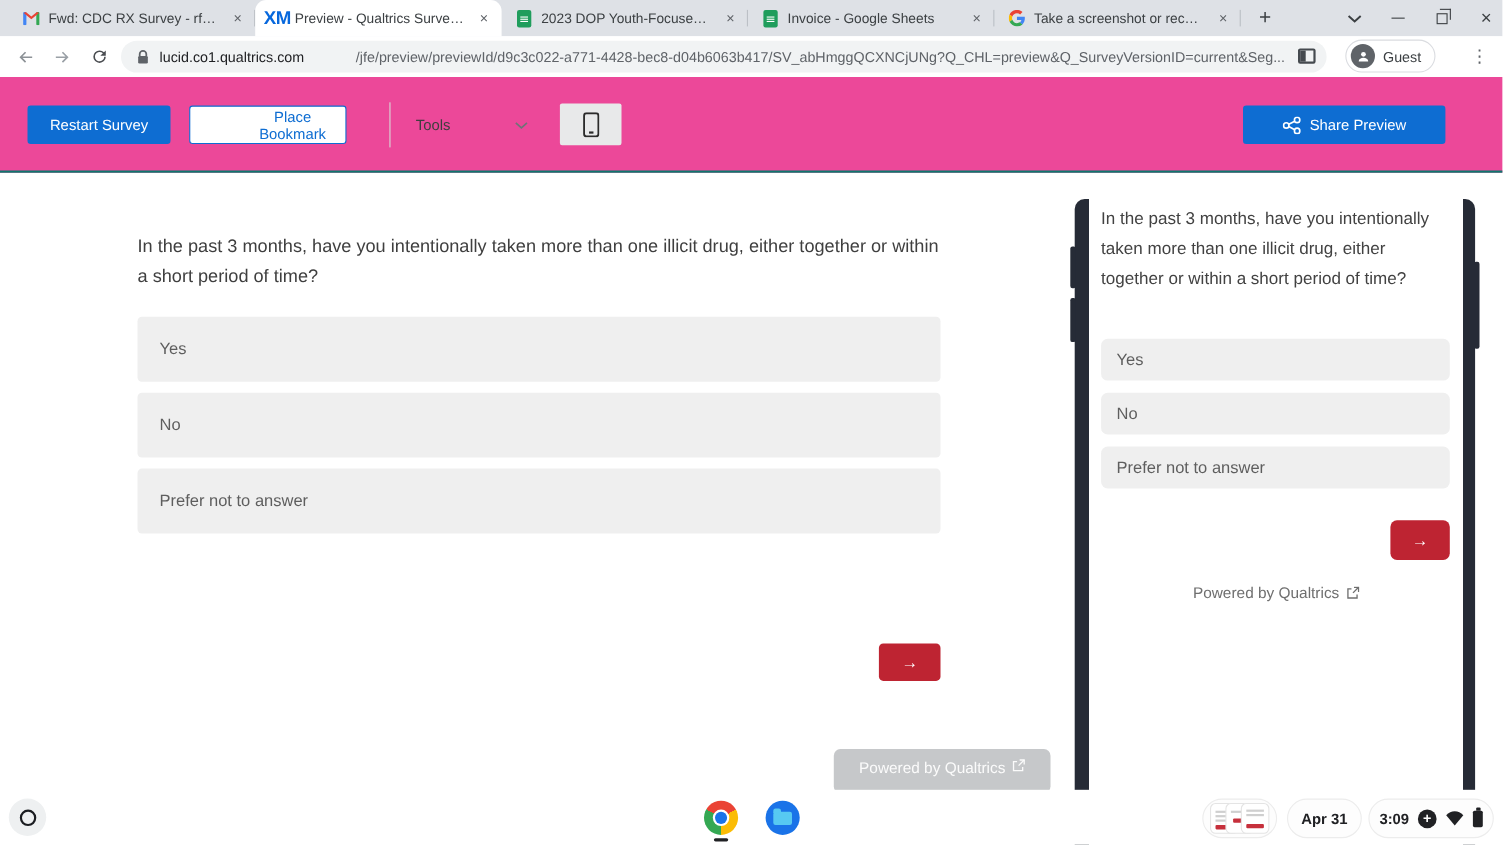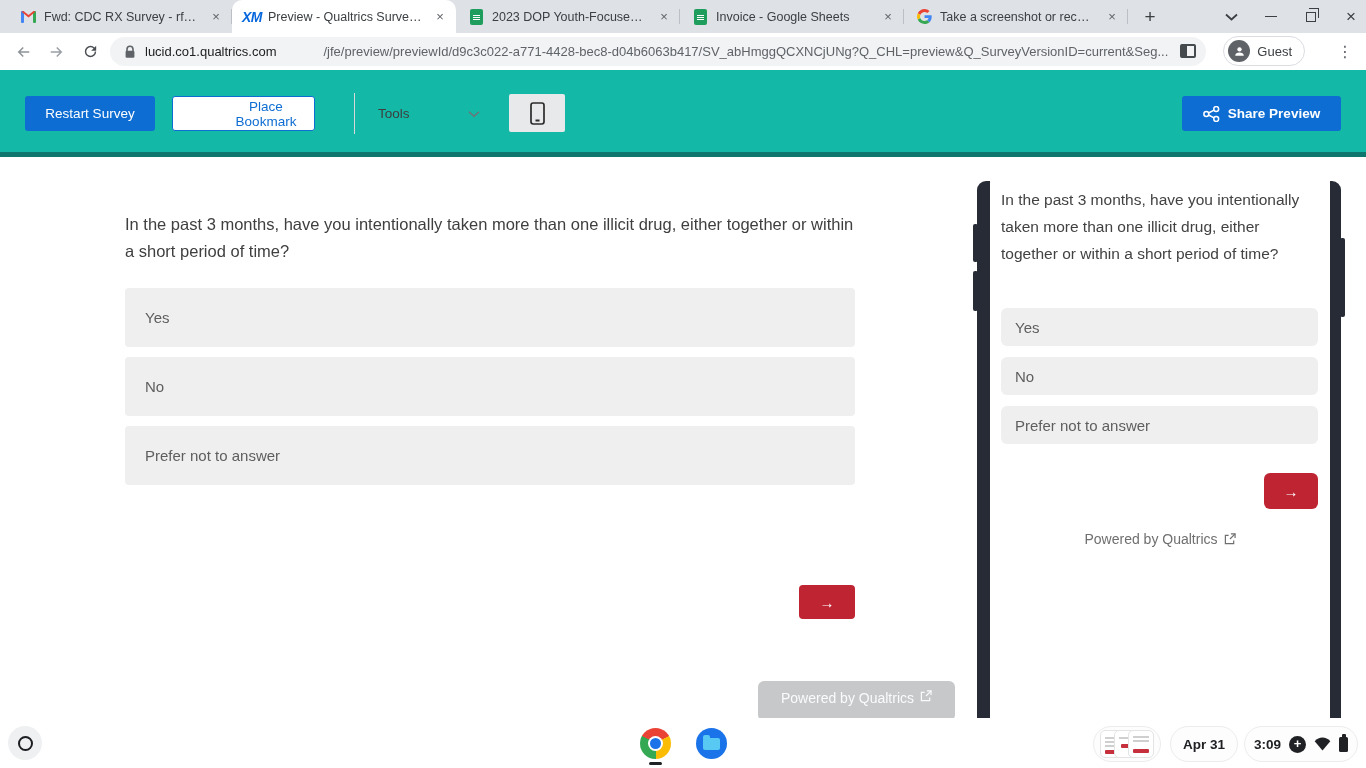--- a/index.html
+++ b/index.html
@@ -8,21 +8,21 @@
 
   
   .tabstrip { position:absolute; left:0; top:0; width:1366px; height:33px; background:#dee1e6; display:flex; align-items:flex-end; }
   .tabs { display:flex; align-items:flex-end; padding-left:8px; height:33px; }
   .tab { width:224px; height:33px; display:flex; align-items:center; gap:8px; padding:0 8px 0 12px; color:#3c4043; font-size:12.5px; position:relative; cursor:default; }
   .tab .title { flex:1; white-space:nowrap; overflow:hidden; text-overflow:ellipsis; }
   .tab.active { background:#fff; border-radius:10px 10px 0 0; }
   .tab:not(.active)::after { content:""; position:absolute; right:0; top:9px; height:15px; width:1px; background:#9aa0a6; opacity:.5; }
   .tab .close { width:16px; height:16px; border-radius:50%; display:flex; align-items:center; justify-content:center; font-size:13px; color:#5f6368; flex:0 0 16px; }
   .favicon { width:16px; height:16px; flex:0 0 16px; display:flex; align-items:center; justify-content:center; }
-  .xm-logo { font-weight:bold; font-style:italic; font-size:14px; color:#0768dd; letter-spacing:-0.5px; }
+  .xm-logo { font-weight:bold; font-size:17px; color:#0768dd; letter-spacing:-0.5px; }
   .sheets-ic { width:13px; height:16px; background:#1f9d5c; border-radius:2px; position:relative; }
   .sheets-ic::after { content:""; position:absolute; left:3px; top:6px; width:7px; height:6px;
      background:linear-gradient(#fff,#fff) left top/7px 1.4px no-repeat, linear-gradient(#fff,#fff) left 2.4px/7px 1.4px no-repeat, linear-gradient(#fff,#fff) left 4.8px/7px 1.4px no-repeat; }
   .newtab-btn { width:28px; height:28px; margin:0 0 2px 8px; border-radius:50%; display:flex; align-items:center; justify-content:center; font-size:19px; color:#3c4043; }
   .winctl { position:absolute; right:6px; top:0; height:33px; display:flex; align-items:center; gap:22px; color:#3c4043; }
   .winctl .wbtn { display:flex; align-items:center; justify-content:center; width:18px; height:18px; }
   .restore-glyph { width:10px; height:10px; border:1.6px solid #3c4043; position:relative; }
   .restore-glyph::before { content:""; position:absolute; left:2px; top:-5px; width:9px; height:9px; border-top:1.6px solid #3c4043; border-right:1.6px solid #3c4043; }
   .min-glyph { width:12px; height:1.8px; background:#3c4043; }
   .x-glyph { font-size:17px; line-height:1; }
@@ -36,30 +36,30 @@
   .urltxt .rest { color:#5f6368;margin-left:47px; }
   .tb-right { position:absolute; right:8px; top:3px; display:flex; align-items:center; gap:27px; }
   .sidepanel-ic { width:16px; height:14px; border:2px solid #454a4f; border-radius:2px; position:relative; }
   .sidepanel-ic::after { content:""; position:absolute; left:0; top:0; width:5px; height:10px; background:#454a4f; }
   .guest-chip { height:30px; border:1px solid #dadce0; border-radius:16px; display:flex; align-items:center; gap:7px; padding:0 12px 0 4px; }
   .guest-av { width:22px; height:22px; border-radius:50%; background:#5f6368; display:flex; align-items:center; justify-content:center; }
   .guest-chip span { font-size:13px; color:#3c4043; }
   .kebab { color:#5f6368; font-size:16px; letter-spacing:0; width:26px; text-align:center; }
 
   
-  .qheader { position:absolute; left:0; top:70px; width:1366px; height:87px; background:#14b8a6; border-bottom:5px solid #0f766e; }
+  .qheader { position:absolute; left:0; top:70px; width:1366px; height:87px; background:#ec4899; border-bottom:2px solid #0f766e; }
   .btn-blue { background:#0e6dd2; color:#fff; border:none; border-radius:3px; font-size:13.5px; font-family:inherit; display:flex; align-items:center; justify-content:center; gap:8px; }
   .btn-outline { background:#fff; color:#0e6dd2; border:1px solid #0e6dd2; border-radius:3px; font-size:13.5px; font-family:inherit; display:flex; align-items:center; justify-content:center; }
   #restart-btn { position:absolute; left:25px; top:26px; width:130px; height:35px; }
   #bookmark-btn { position:absolute; left:172px; top:26px; width:143px; height:35px;padding-left:45px; }
   .hdr-divider { position:absolute; left:354px; top:23px; width:1px; height:41px; background:#d8d8d8; }
   .tools-wrap { position:absolute; left:378px; top:26px; height:35px; display:flex; align-items:center; gap:58px; }
   .tools-wrap .lbl { font-size:13.5px; color:#3e3e3e; }
   #device-btn { position:absolute; left:509px; top:24px; width:56px; height:38px; background:#e8e9ea; border:none; border-radius:2px; display:flex; align-items:center; justify-content:center; }
-  #share-btn { position:absolute; left:1182px; top:26px; width:159px; height:35px;font-weight:bold; }
+  #share-btn { position:absolute; left:1130px; top:26px; width:184px; height:35px; }
 
   
   .question { position:absolute; left:125px; top:211px; width:732px; font-size:16.5px; line-height:27px; color:#3f3f3f; }
   .opt { position:absolute; left:125px; width:730px; height:59px; background:#efefef; border-radius:4px; display:flex; align-items:center; padding-left:20px; font-size:15px; color:#5e5e5e; cursor:pointer; }
   #opt-yes { top:288px; } #opt-no { top:357px; } #opt-pref { top:426px; }
   .next-btn { background:#be2432; color:#fff; border:none; border-radius:4px; font-size:15px; display:flex; align-items:center; justify-content:center; font-family:inherit; }
   #next-desktop { position:absolute; left:799px; top:585px; width:56px; height:34px; }
   .powered-badge { position:absolute; left:758px; top:681px; width:197px; height:40px; background:#c6c8ca; border-radius:6px; display:flex; align-items:flex-start; justify-content:center; padding-top:9px; gap:6px; color:#fbfbfb; font-size:14px; }
 
   

